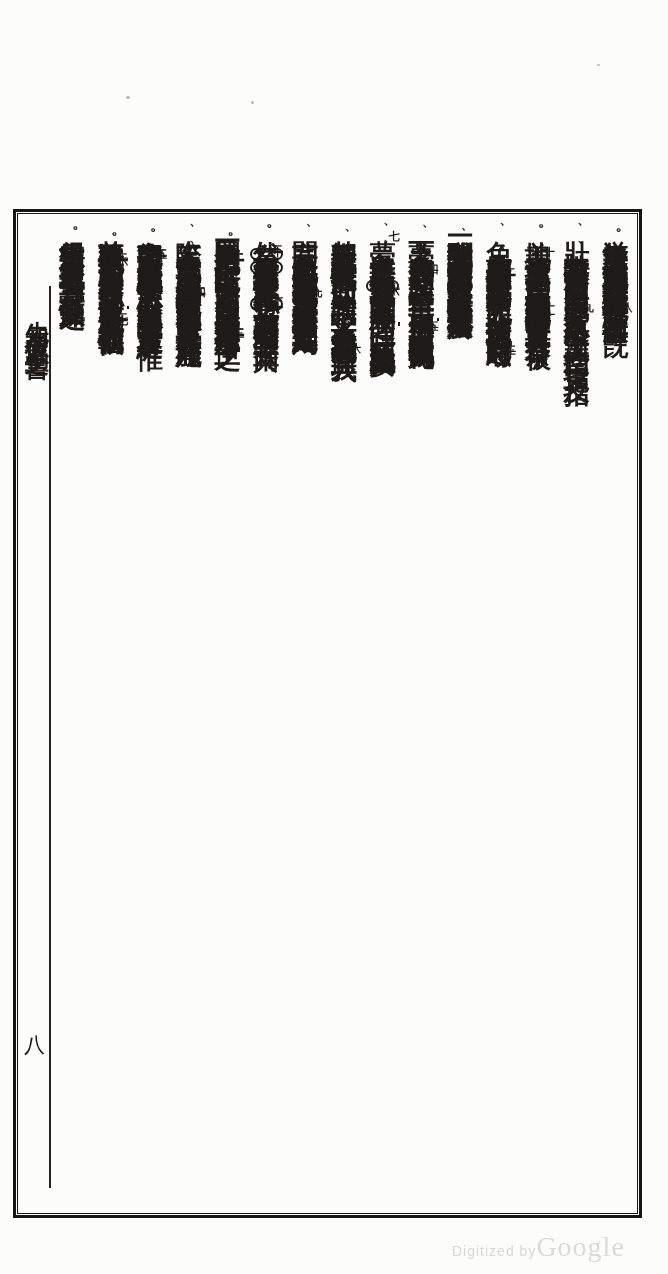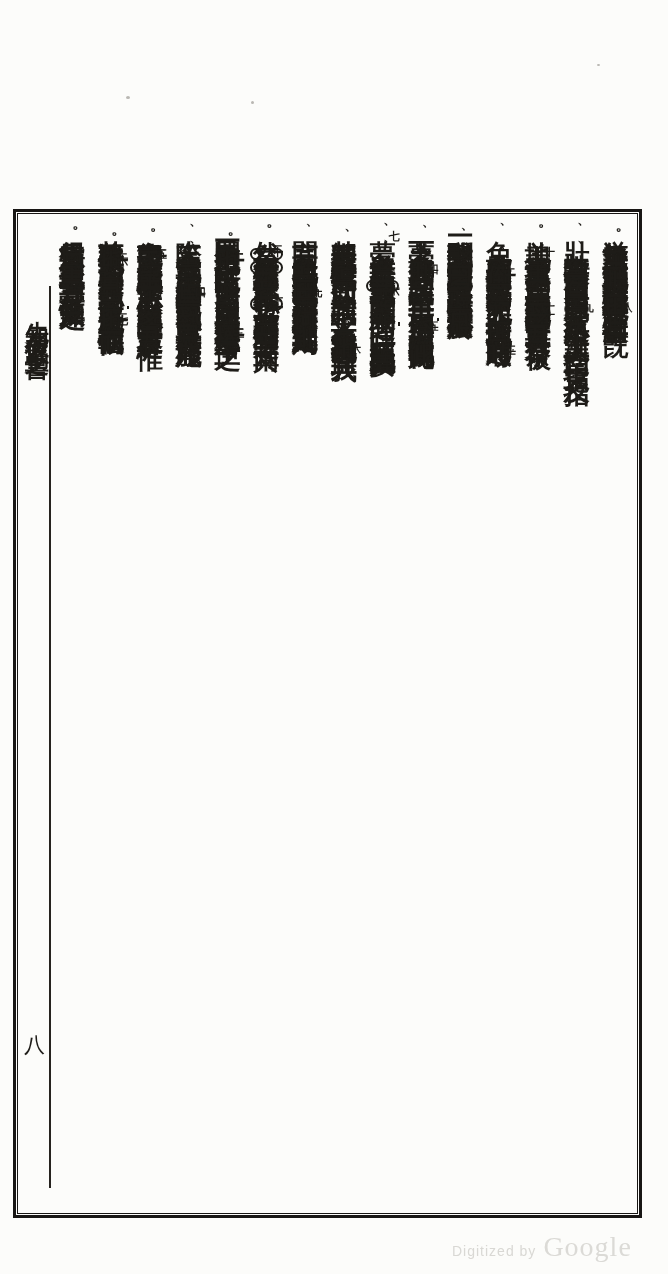--- a/index.html
+++ b/index.html
@@ -42,21 +42,21 @@
   .verse {
     font-size:11px; line-height:11px; letter-spacing:0; font-weight:bold;
     display:inline-block; transform:translateX(12px); margin-block:-1px;
   }
   .person { border-right:2px solid #1e1c18; padding-right:1px; }
   .place  { border:2px solid #1e1c18; border-radius:9px; padding:3px 0; }
 
   
   .wm { position:absolute; left:452px; top:1231px; white-space:nowrap; }
   .wm-small { font-size:14px; color:#d9d8d4; letter-spacing:1px; font-family:"Liberation Sans","DejaVu Sans",sans-serif; }
-  .wm-google { font-size:28px; color:#dbdad6; letter-spacing:1px; margin-left:7px; font-family:"Liberation Serif",serif; }
+  .wm-google { font-size:28px; color:#dbdad6; letter-spacing:1px; font-family:"Liberation Serif",serif; }
 
   
   .spk { position:absolute; background:#b9b7b2; border-radius:50%; }
 </style>
 </head>
 <body>
 
 <div class="scan">
 
   <div class="spk" style="left:126px;top:96px;width:4px;height:3px;"></div>

